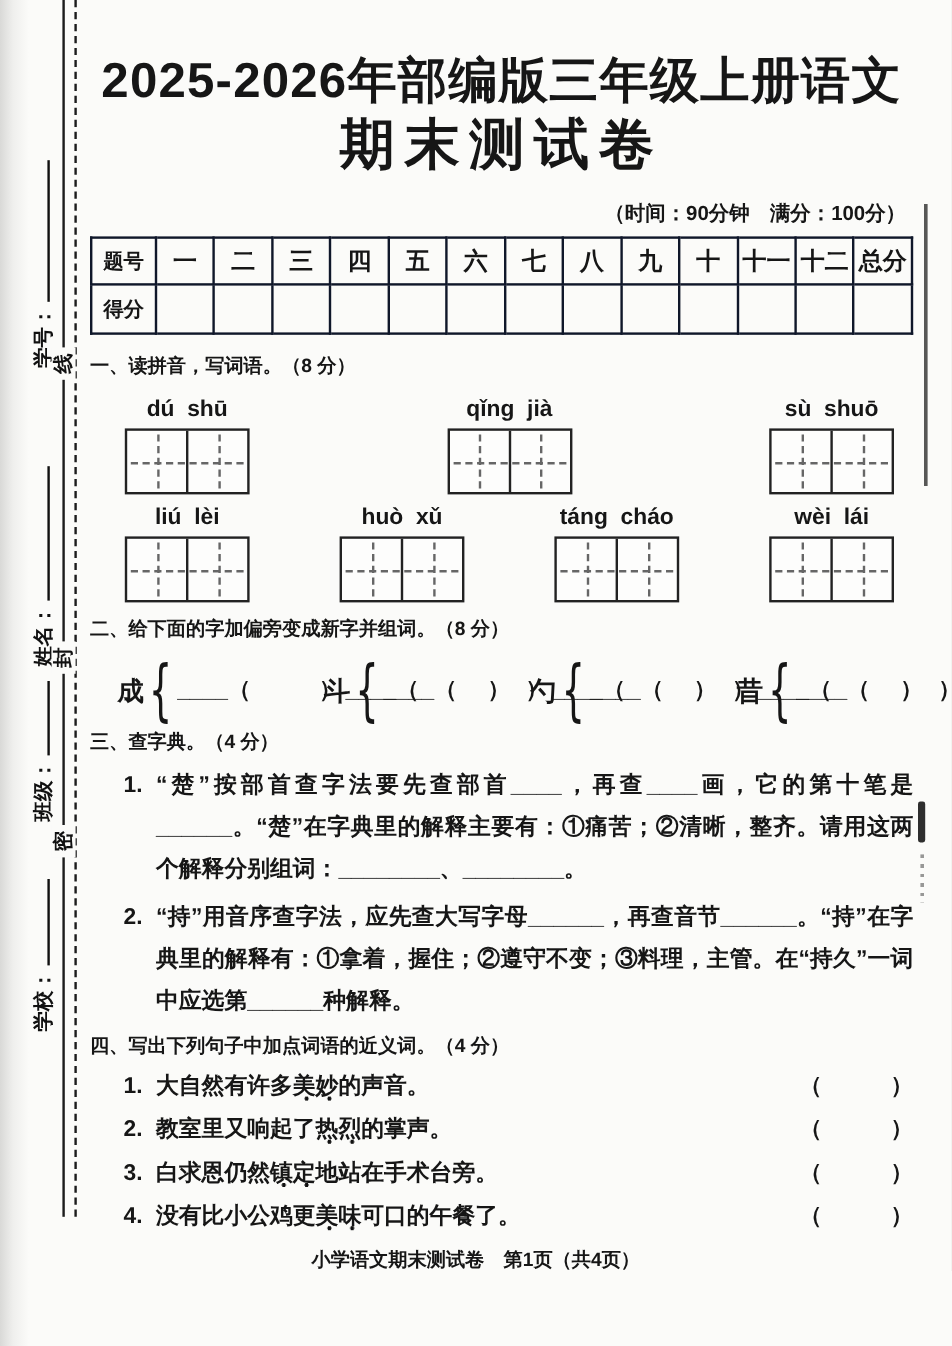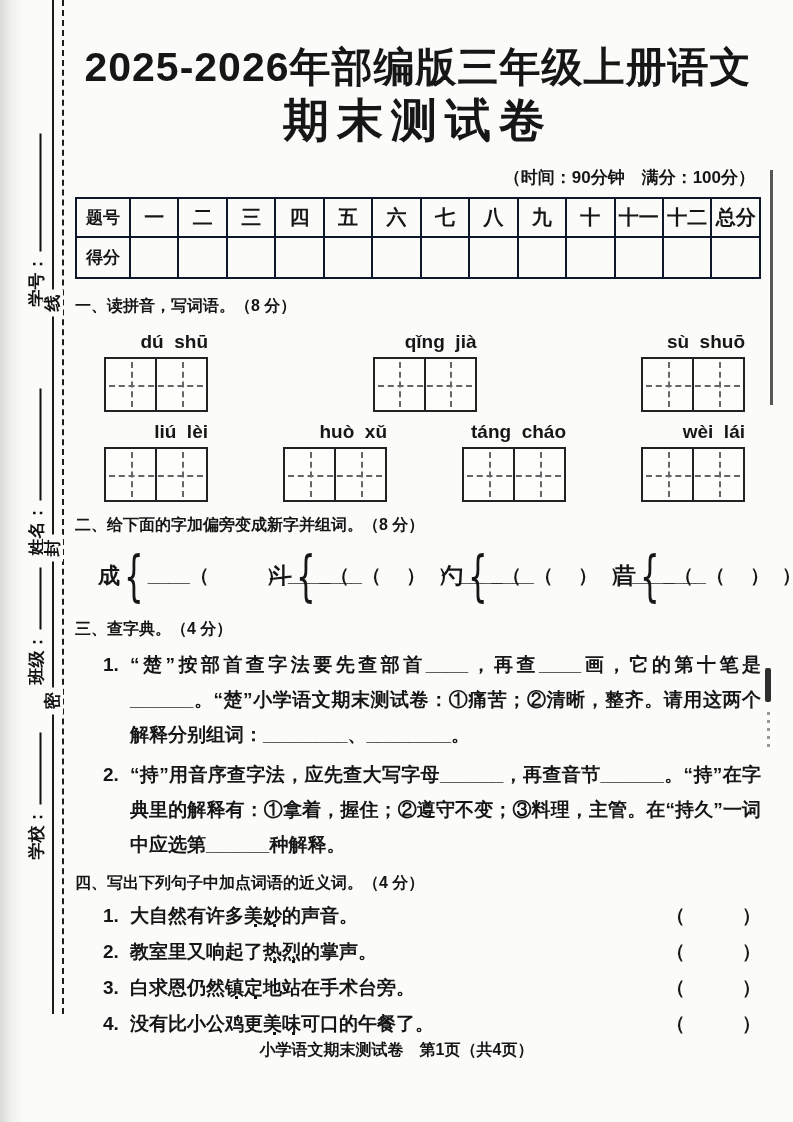--- a/index.html
+++ b/index.html
@@ -71,29 +71,29 @@
   table.score-table td { border:2px solid #0f172a; text-align:center; padding:0; }
   table.score-table col.first { width:54px; }
   table.score-table tr.hdr td { height:39px; font-weight:bold; font-size:20px; }
   table.score-table tr.hdr td.lbl { font-size:17px; }
   table.score-table tr.score td { height:41px; }
   table.score-table tr.score td.lbl { font-size:17px; font-weight:bold; }
 
   .sec-h { font-weight:800; font-size:16px; line-height:26px; }
   .sec-h.h1 { margin-top:14px; }
   .sec-h.h2 { margin-top:10px; }
-  .sec-h.h3 { margin-top:10px; }
+  .sec-h.h3 { }
   .sec-h.h4 { margin-top:8px; }
 
   
   .pin-row { display:flex; justify-content:space-between; padding:0 16px 0 29px; }
   .pin-row.r1 { margin-top:12px; }
   .pin-row.r2 { margin-top:9px; }
   .pin-group { width:104px; }
-  .pinyin { display:block; text-align:right; font-weight:bold; font-size:19px; white-space:pre; margin-bottom:4px; }
+  .pinyin { display:block; text-align:center; font-weight:bold; font-size:19px; white-space:pre; margin-bottom:4px; }
   .wgrid { position:relative; display:flex; border:2px solid #222; height:55px; background:#fdfdfc; }
   .wgrid::after { content:""; position:absolute; left:3px; right:3px; top:50%; border-top:2px dashed #666; }
   .wcell { flex:1; position:relative; }
   .wcell + .wcell { border-left:2px solid #222; }
   .wcell::before { content:""; position:absolute; top:3px; bottom:3px; left:50%; border-left:2px dashed #666; }
 
   
   .brace-row { display:flex; padding-left:23px; margin-top:8px; }
   .bgroup { display:flex; align-items:center; width:172px; }
   .bchar { font-size:22px; font-weight:bold; }
@@ -297,21 +297,21 @@
         <span class="bcol">
           <span class="bline">____（　　　）</span>
           <span class="bline">____（　　　）</span>
         </span>
       </div>
     </div>
 
     <div class="sec-h h3">三、查字典。（4 分）</div>
     <div class="q-item">
       <span class="q-num">1.</span>
-      <span class="q-text">“楚”按部首查字法要先查部首____，再查____画，它的第十笔是______。“楚”小学语文期末测试卷：①痛苦；②清晰，整齐。请用这两个解释分别组词：________、________。</span>
+      <span class="q-text">“楚”按部首查字法要先查部首____，再查____画，它的第十笔是______。“楚”在字典里的解释主要有：①痛苦；②清晰，整齐。请用这两个解释分别组词：________、________。</span>
     </div>
     <div class="q-item">
       <span class="q-num">2.</span>
       <span class="q-text">“持”用音序查字法，应先查大写字母______，再查音节______。“持”在字典里的解释有：①拿着，握住；②遵守不变；③料理，主管。在“持久”一词中应选第______种解释。</span>
     </div>
 
     <div class="sec-h h4">四、写出下列句子中加点词语的近义词。（4 分）</div>
     <div class="s4-row">
       <span class="s4-num">1.</span>
       <span class="s4-text"><span>大自然有许多</span><span class="dotted">美妙</span><span>的声音。</span></span>

